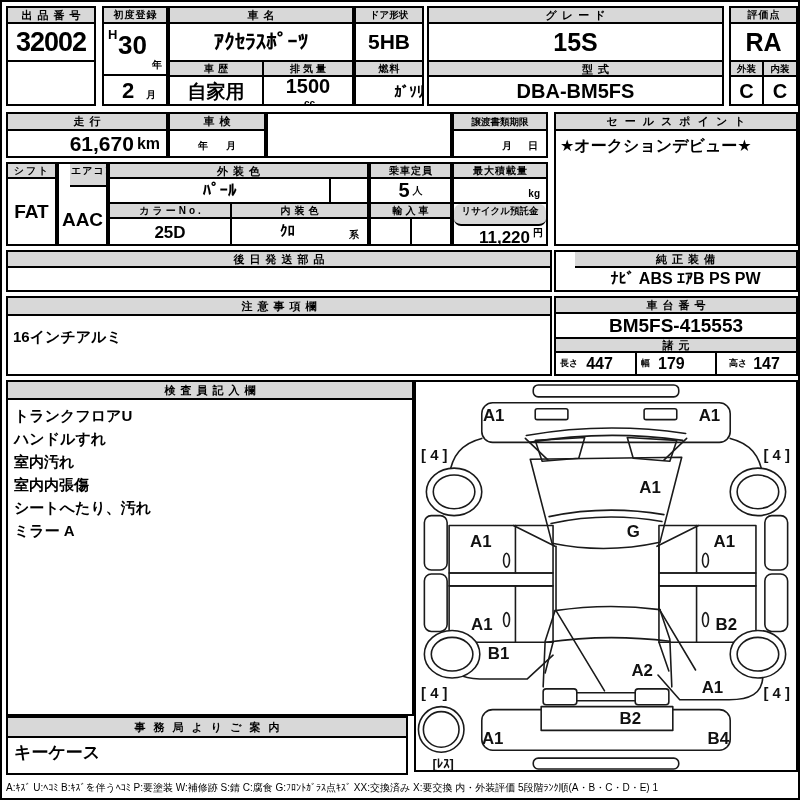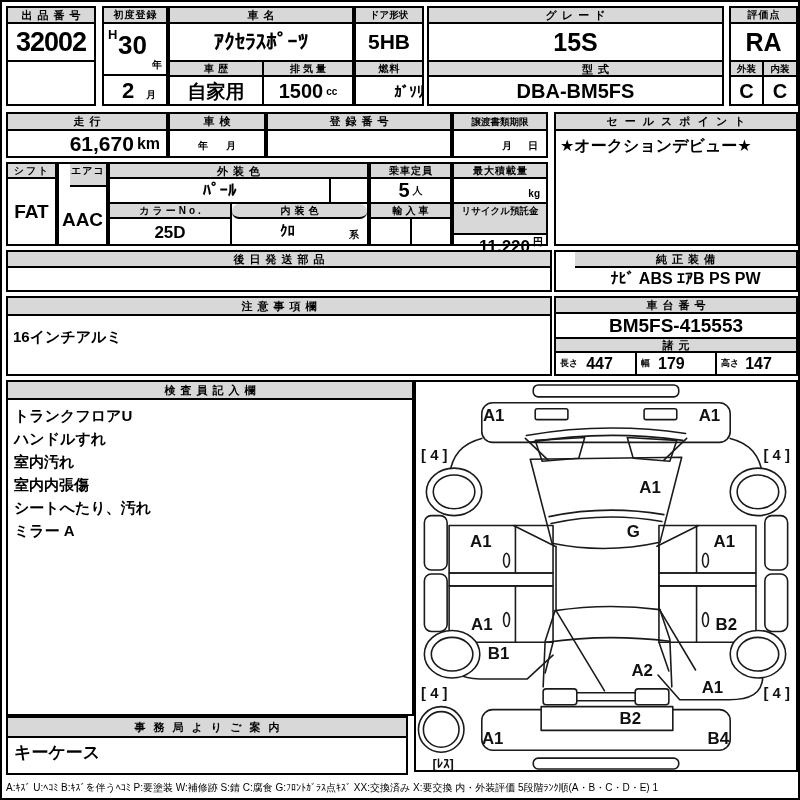--- a/index.html
+++ b/index.html
@@ -51,21 +51,21 @@
 
   <div class="box" style="left:166px;top:4px;width:186px;height:100px;">
     <div class="hd" style="height:16px;">車名</div>
     <div class="val brd-b" style="height:38px;font-size:21px;">ｱｸｾﾗｽﾎﾟｰﾂ</div>
     <div class="row">
       <div class="hd tight cell brd-r" style="width:94px;height:15px;border-bottom:2px solid #000;letter-spacing:4px;text-indent:4px;">車歴</div>
       <div class="hd tight cell" style="width:88px;height:15px;border-bottom:2px solid #000;letter-spacing:3px;text-indent:3px;">排気量</div>
     </div>
     <div class="row" style="height:29px;">
       <div class="val cell brd-r" style="width:94px;font-size:19px;">自家用</div>
-      <div class="val cell" style="width:88px;">
+      <div class="val cell" style="width:88px;flex-direction:column;">
         <span style="font-size:20px;font-weight:bold;">1500</span>
         <span class="unit">cc</span>
       </div>
     </div>
   </div>
 
   <div class="box" style="left:352px;top:4px;width:70px;height:100px;">
     <div class="hd vtight" style="height:16px;">ドア形状</div>
     <div class="val brd-b" style="height:38px;font-size:21px;">5HB</div>
     <div class="hd tight" style="height:15px;border-bottom:2px solid #000;">燃料</div>
@@ -102,21 +102,20 @@
 
   <div class="box" style="left:166px;top:110px;width:98px;height:46px;">
     <div class="hd" style="height:17px;">車検</div>
     <div style="height:25px;display:flex;align-items:flex-end;justify-content:center;gap:18px;padding-bottom:3px;font-size:10px;font-weight:bold;">
       <span>年</span>
       <span>月</span>
     </div>
   </div>
 
   <div class="box" style="left:264px;top:110px;width:186px;height:46px;">
-    <div class="hd" style="height:17px;">登録番号</div>
     <div style="height:25px;"></div>
   </div>
 
   <div class="box" style="left:450px;top:110px;width:96px;height:46px;">
     <div class="hd vtight" style="height:17px;line-height:15px;">譲渡書類期限</div>
     <div style="height:25px;display:flex;align-items:flex-end;justify-content:flex-end;gap:16px;padding:0 8px 3px 0;font-size:10px;font-weight:bold;">
       <span>月</span>
       <span>日</span>
     </div>
   </div>
@@ -137,21 +136,21 @@
   </div>
 
   <div class="box" style="left:106px;top:160px;width:261px;height:84px;">
     <div class="hd" style="height:15px;">外装色</div>
     <div class="row brd-b" style="height:25px;">
       <div class="val cell brd-r" style="width:221px;font-size:17px;">ﾊﾟｰﾙ</div>
       <div class="cell" style="width:36px;"></div>
     </div>
     <div class="row">
       <div class="hd tight cell brd-r" style="width:122px;height:15px;border-bottom:2px solid #000;letter-spacing:3px;text-indent:3px;">カラーNo.</div>
-      <div class="hd tight cell" style="width:135px;height:15px;border-bottom:2px solid #000;letter-spacing:4px;text-indent:4px;border-radius:7px;">内装色</div>
+      <div class="hd tight cell" style="width:135px;height:15px;border-bottom:2px solid #000;letter-spacing:4px;text-indent:4px;">内装色</div>
     </div>
     <div class="row" style="height:27px;">
       <div class="val cell brd-r" style="width:122px;font-size:17px;">25D</div>
       <div class="cell" style="width:135px;position:relative;">
         <span style="position:absolute;left:48px;top:3px;font-size:15px;font-weight:bold;">ｸﾛ</span>
         <span style="position:absolute;right:8px;bottom:4px;font-size:10px;font-weight:bold;">系</span>
       </div>
     </div>
   </div>
 
@@ -166,21 +165,21 @@
       <div class="cell brd-r" style="width:41px;"></div>
       <div class="cell" style="width:38px;"></div>
     </div>
   </div>
 
   <div class="box" style="left:450px;top:160px;width:96px;height:84px;">
     <div class="hd tight" style="height:15px;">最大積載量</div>
     <div class="brd-b" style="height:25px;position:relative;">
       <span style="position:absolute;right:6px;bottom:3px;font-size:10px;font-weight:bold;">kg</span>
     </div>
-    <div class="hd vtight" style="height:31px;border-bottom:2px solid #000;">リサイクル預託金</div>
+    <div class="hd vtight" style="height:22px;border-bottom:2px solid #000;border-radius:7px;">リサイクル預託金</div>
     <div style="height:17px;position:relative;">
       <span style="position:absolute;right:16px;top:2px;font-size:17px;font-weight:bold;">11,220</span>
       <span style="position:absolute;right:3px;bottom:3px;font-size:10px;font-weight:bold;">円</span>
     </div>
   </div>
 
   <div class="box" style="left:4px;top:248px;width:546px;height:42px;">
     <div class="hd" style="height:16px;">後日発送部品</div>
     <div></div>
   </div>
@@ -201,21 +200,21 @@
     <div class="hd" style="height:14px;line-height:12px;border-bottom:2px solid #000;">諸元</div>
     <div class="row" style="height:21px;">
       <div class="cell brd-r val" style="width:81px;justify-content:flex-start;padding-left:4px;">
         <span style="font-size:9px;font-weight:bold;">長さ</span>
         <span style="font-size:16px;font-weight:bold;margin-left:8px;">447</span>
       </div>
       <div class="cell brd-r val" style="width:80px;justify-content:flex-start;padding-left:4px;">
         <span style="font-size:9px;font-weight:bold;">幅</span>
         <span style="font-size:16px;font-weight:bold;margin-left:8px;">179</span>
       </div>
-      <div class="cell val" style="width:79px;justify-content:flex-start;padding-left:4px;">
+      <div class="cell val" style="width:79px;justify-content:flex-start;padding-left:12px;">
         <span style="font-size:9px;font-weight:bold;">高さ</span>
         <span style="font-size:16px;font-weight:bold;margin-left:6px;">147</span>
       </div>
     </div>
   </div>
 
   <div class="box" style="left:4px;top:378px;width:408px;height:336px;">
     <div class="hd" style="height:18px;line-height:16px;">検査員記入欄</div>
     <div style="padding:4px 6px;font-size:15px;font-weight:bold;line-height:23px;">
       <div>トランクフロアU</div>

